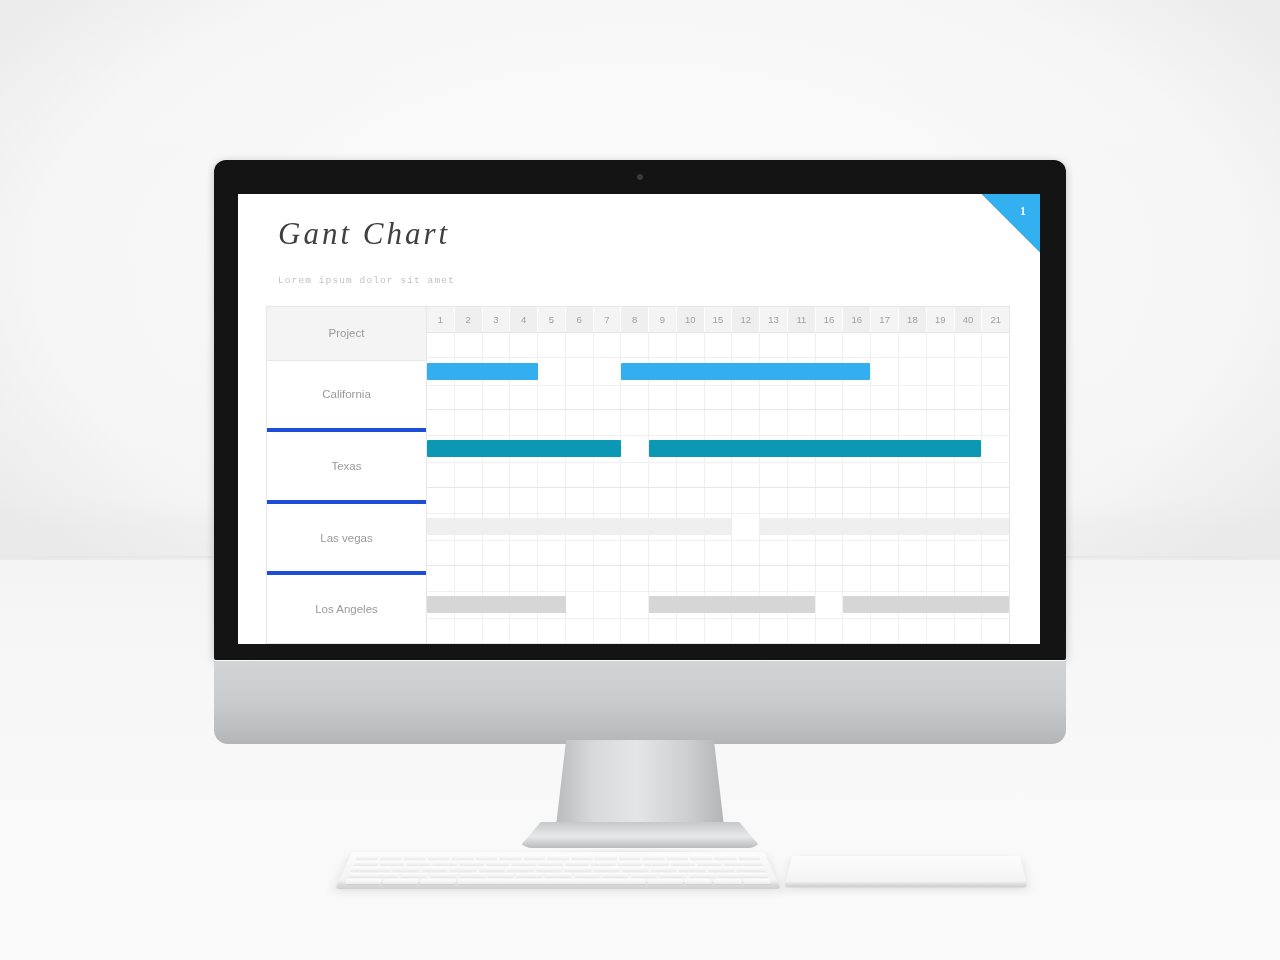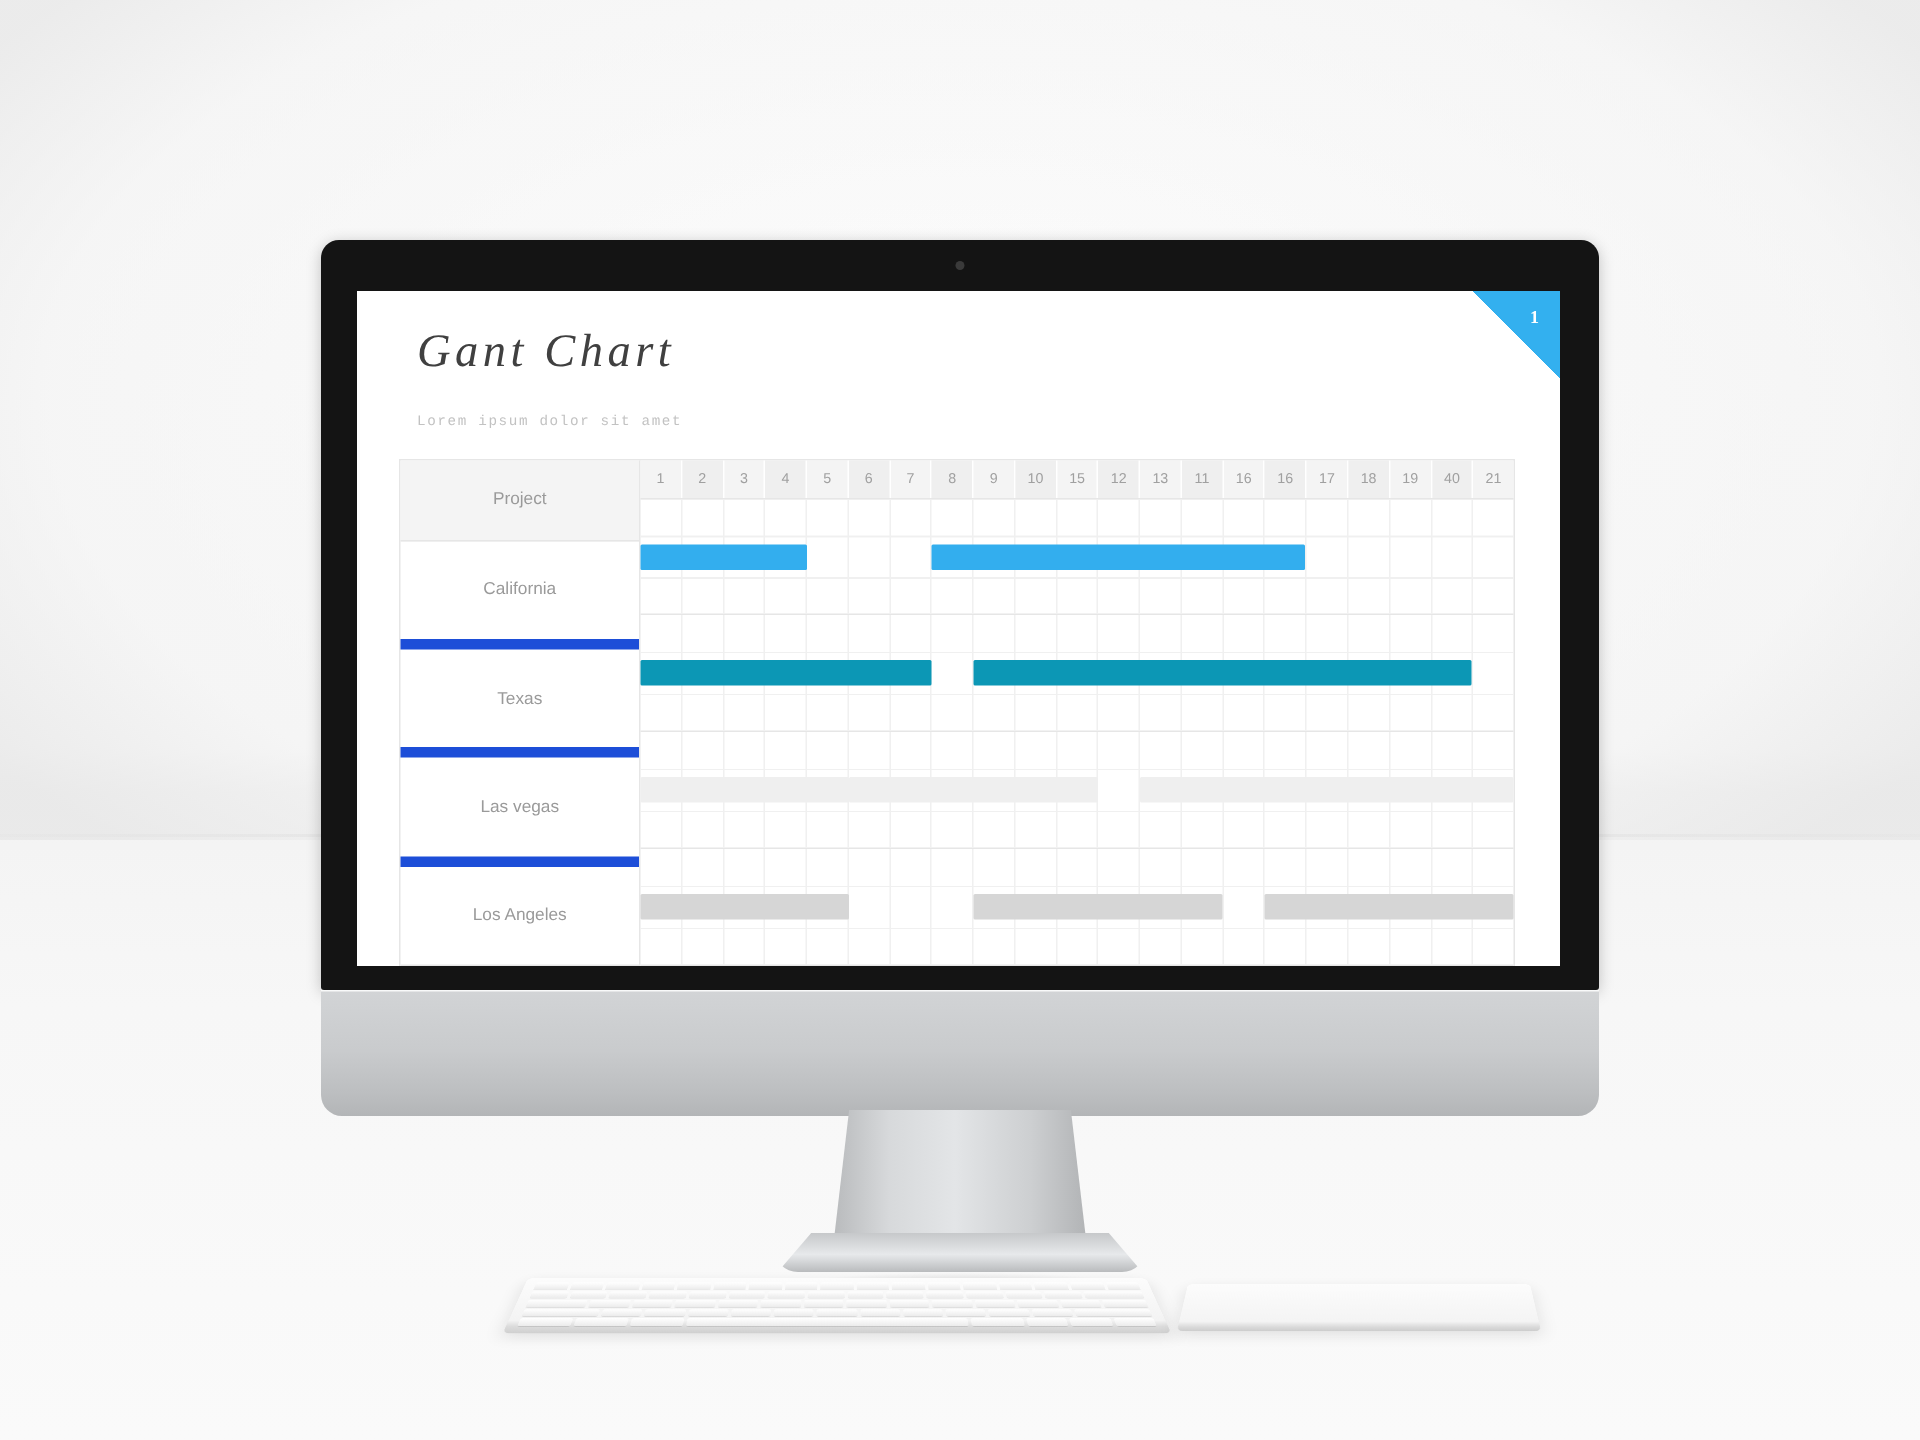--- a/index.html
+++ b/index.html
@@ -153,21 +153,21 @@
     height: 54px;
     background: #f4f4f4;
     display: flex; align-items: center; justify-content: center;
     font-size: 11.5px; color: #9a9a9a;
     border-bottom: 1px solid #e6e6e6;
   }
   .label-cell {
     flex: 1;
     display: flex; align-items: center; justify-content: center;
     font-size: 11.5px; color: #9a9a9a;
-    border-bottom: 7px solid #1d4ed8;
+    border-bottom: 4px solid #1d4ed8;
   }
   .label-cell:last-child { border-bottom: 1px solid #e6e6e6; }
 
   
   #grid-col {
     flex: 1;
     display: flex;
     flex-direction: column;
     position: relative;
   }

